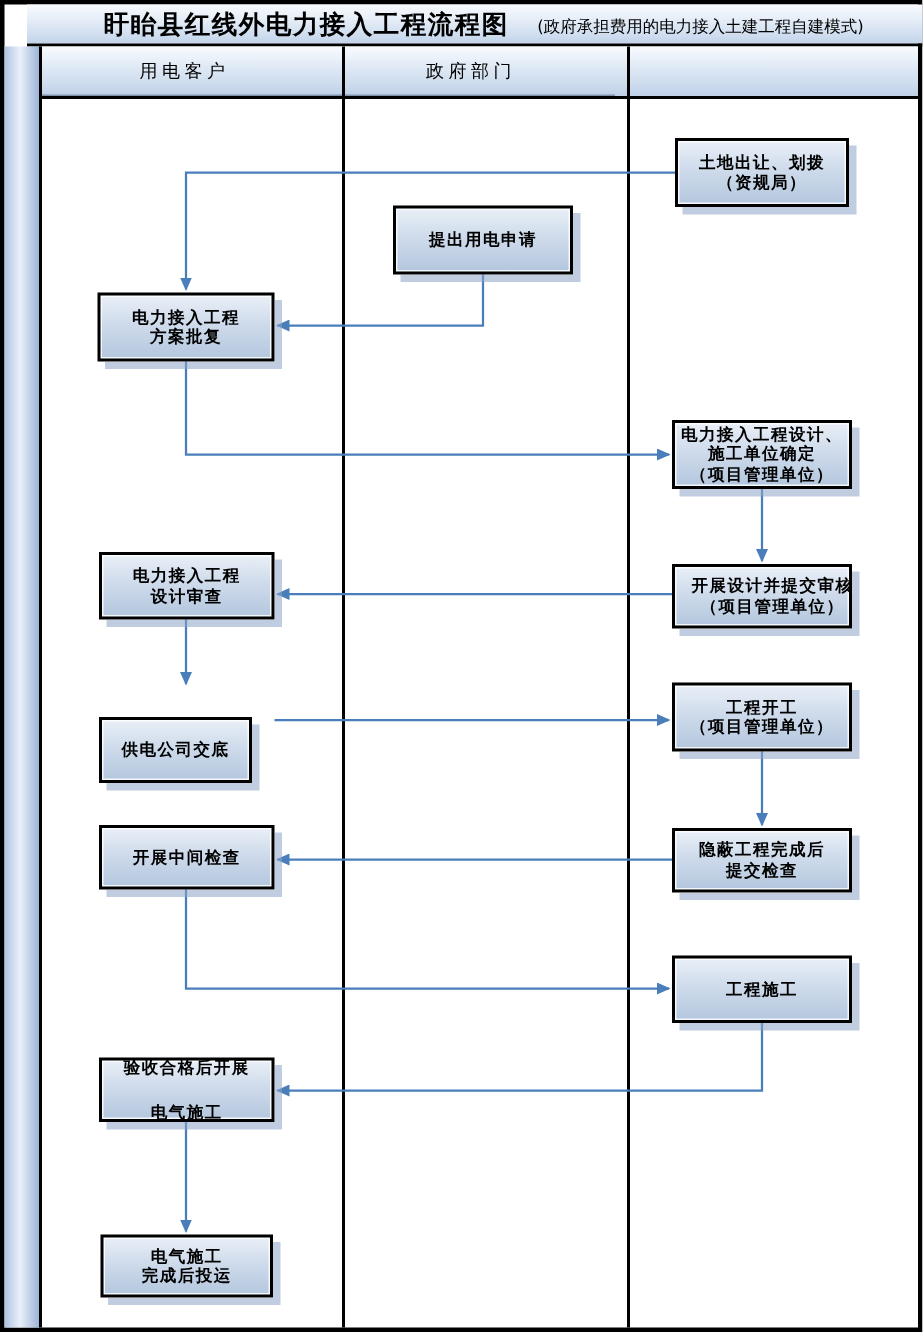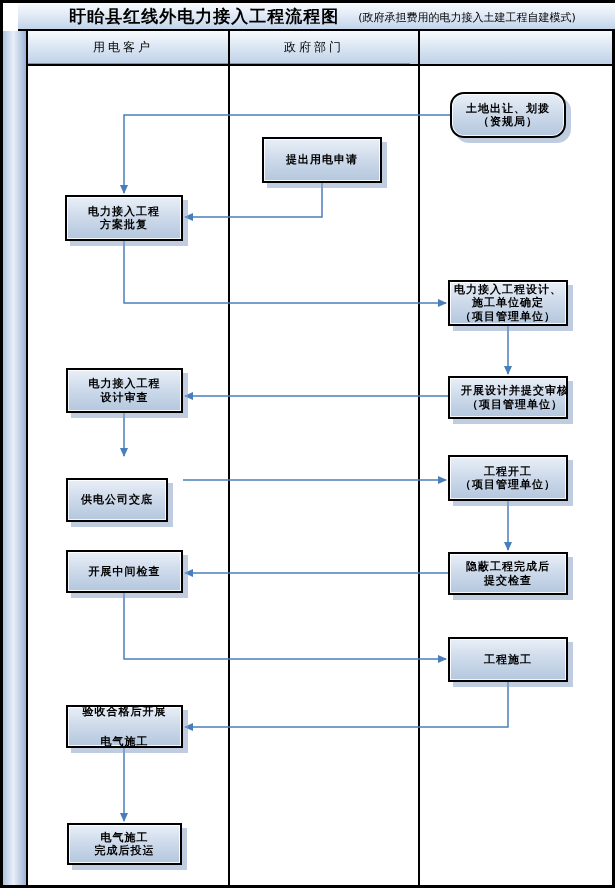--- a/index.html
+++ b/index.html
@@ -93,21 +93,21 @@
       <polyline points="124,413 124,456" stroke="#4a7ebb" marker-end="url(#arrow)"></polyline>
       <polyline points="183,480 446,480" stroke="#4a7ebb" marker-end="url(#arrow)"></polyline>
       <polyline points="508,501 508,550" stroke="#4a7ebb" marker-end="url(#arrow)"></polyline>
       <polyline points="448,573 185,573" stroke="#4a7ebb" marker-end="url(#arrow)"></polyline>
       <polyline points="124,593 124,659 446,659" stroke="#4a7ebb" marker-end="url(#arrow)"></polyline>
       <polyline points="508,682 508,727 185,727" stroke="#4a7ebb" marker-end="url(#arrow)"></polyline>
       <polyline points="124,748 124,821" stroke="#4a7ebb" marker-end="url(#arrow)"></polyline>
     </svg>
 
   <div id="nodes">
-      <div class="flow-node" style="left: 450px; top: 92px; width: 116px; height: 46px; border-radius: 14px;">
+      <div class="flow-node" style="left: 450px; top: 92px; width: 116px; height: 46px;">
         <div class="flow-node-line">土地出让、划拨</div>
         <div class="flow-node-line">（资规局）</div>
       </div>
       <div class="flow-node" style="left: 262px; top: 137px; width: 120px; height: 46px;">
         <div class="flow-node-line">提出用电申请</div>
       </div>
       <div class="flow-node" style="left: 65px; top: 195px; width: 118px; height: 46px;">
         <div class="flow-node-line">电力接入工程</div>
         <div class="flow-node-line">方案批复</div>
       </div>

